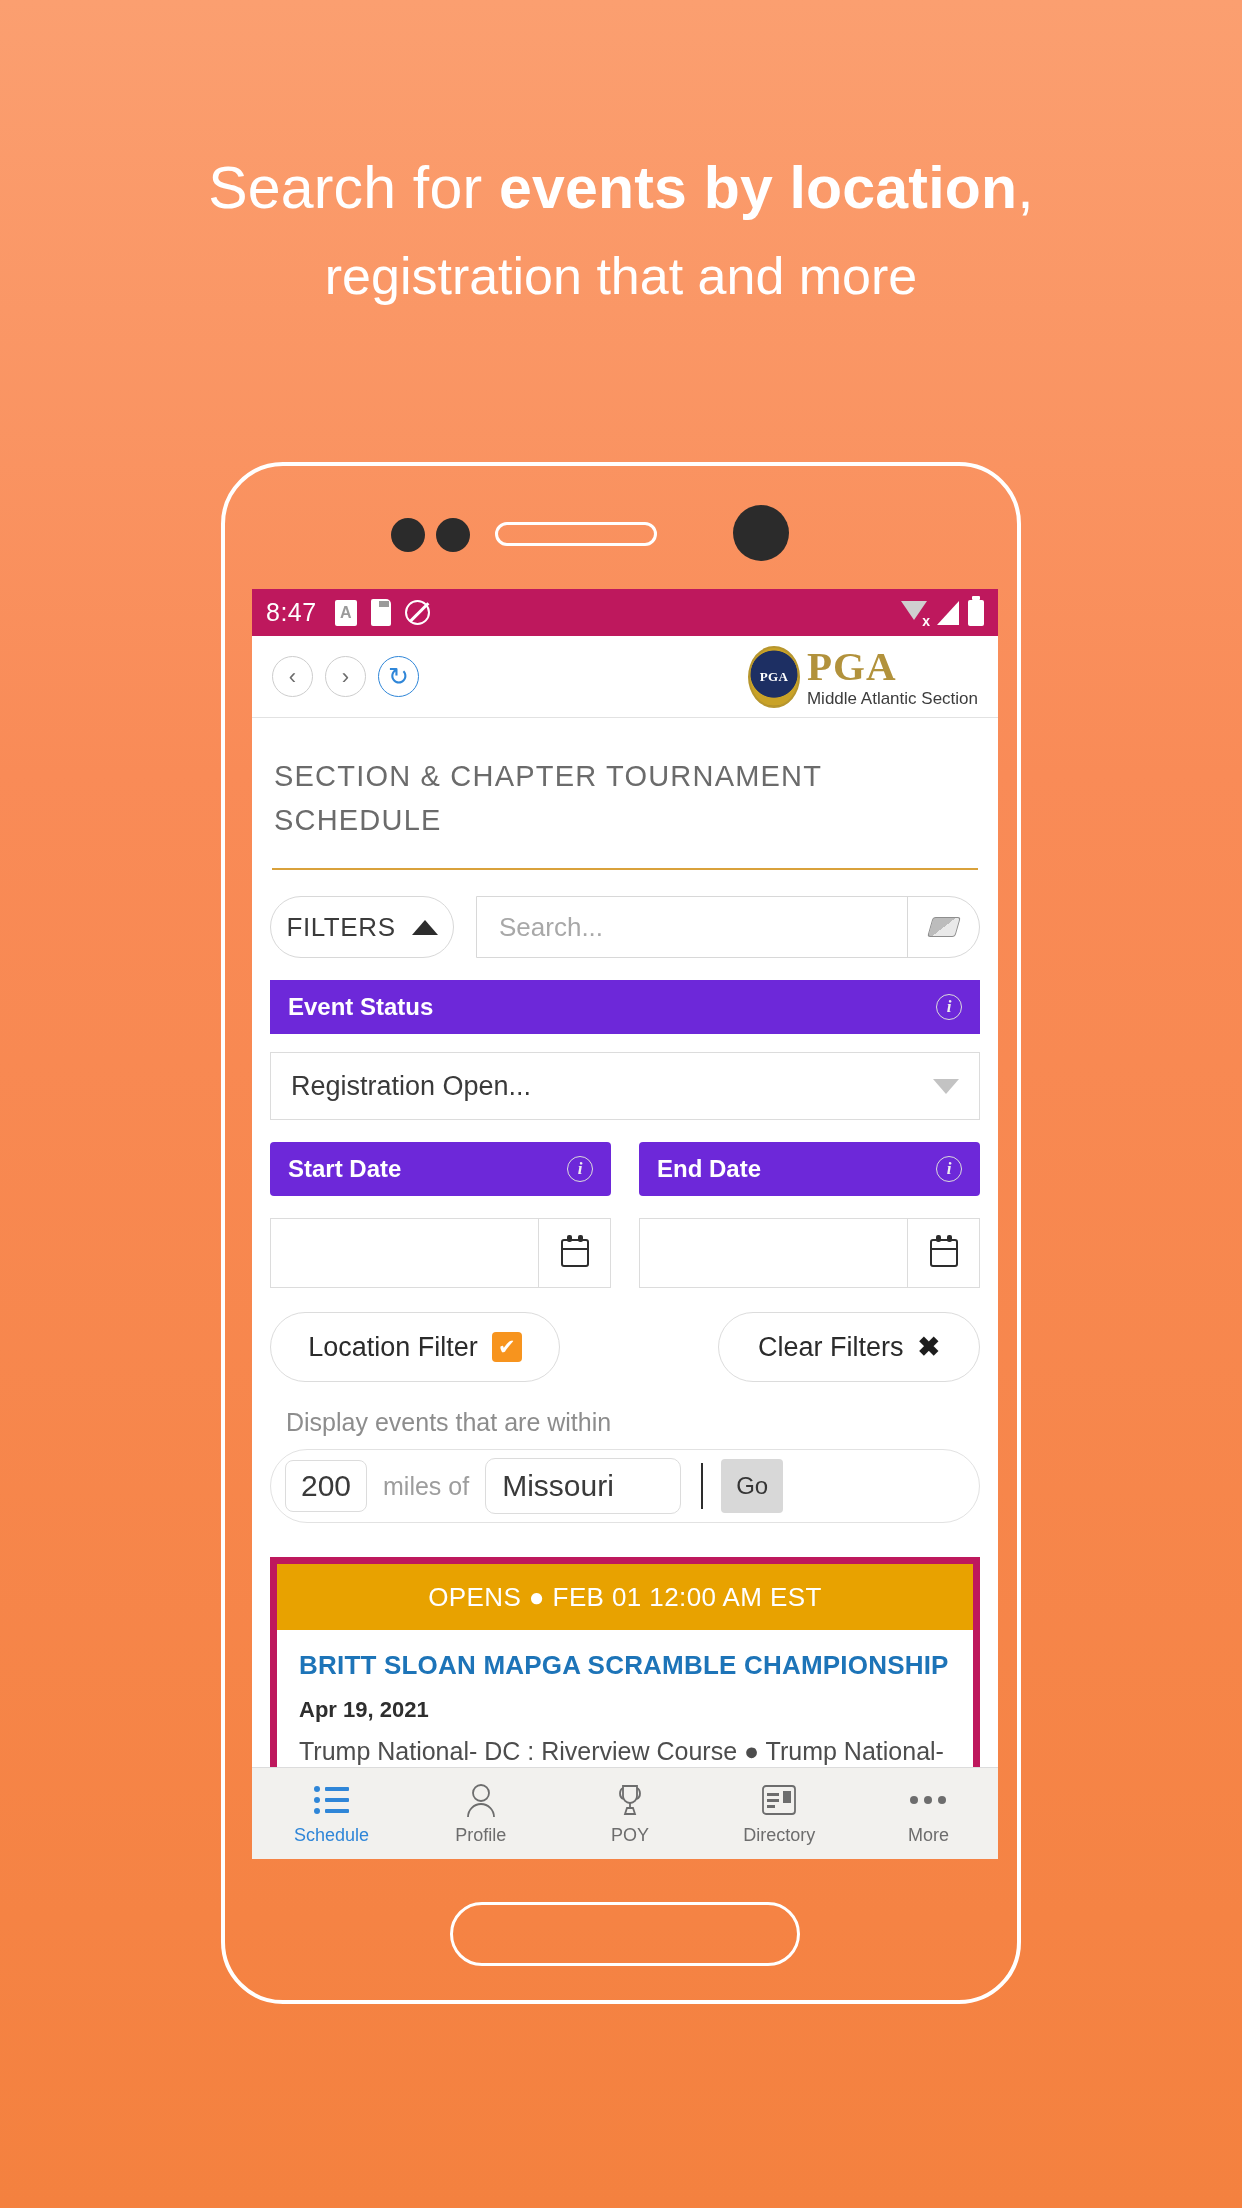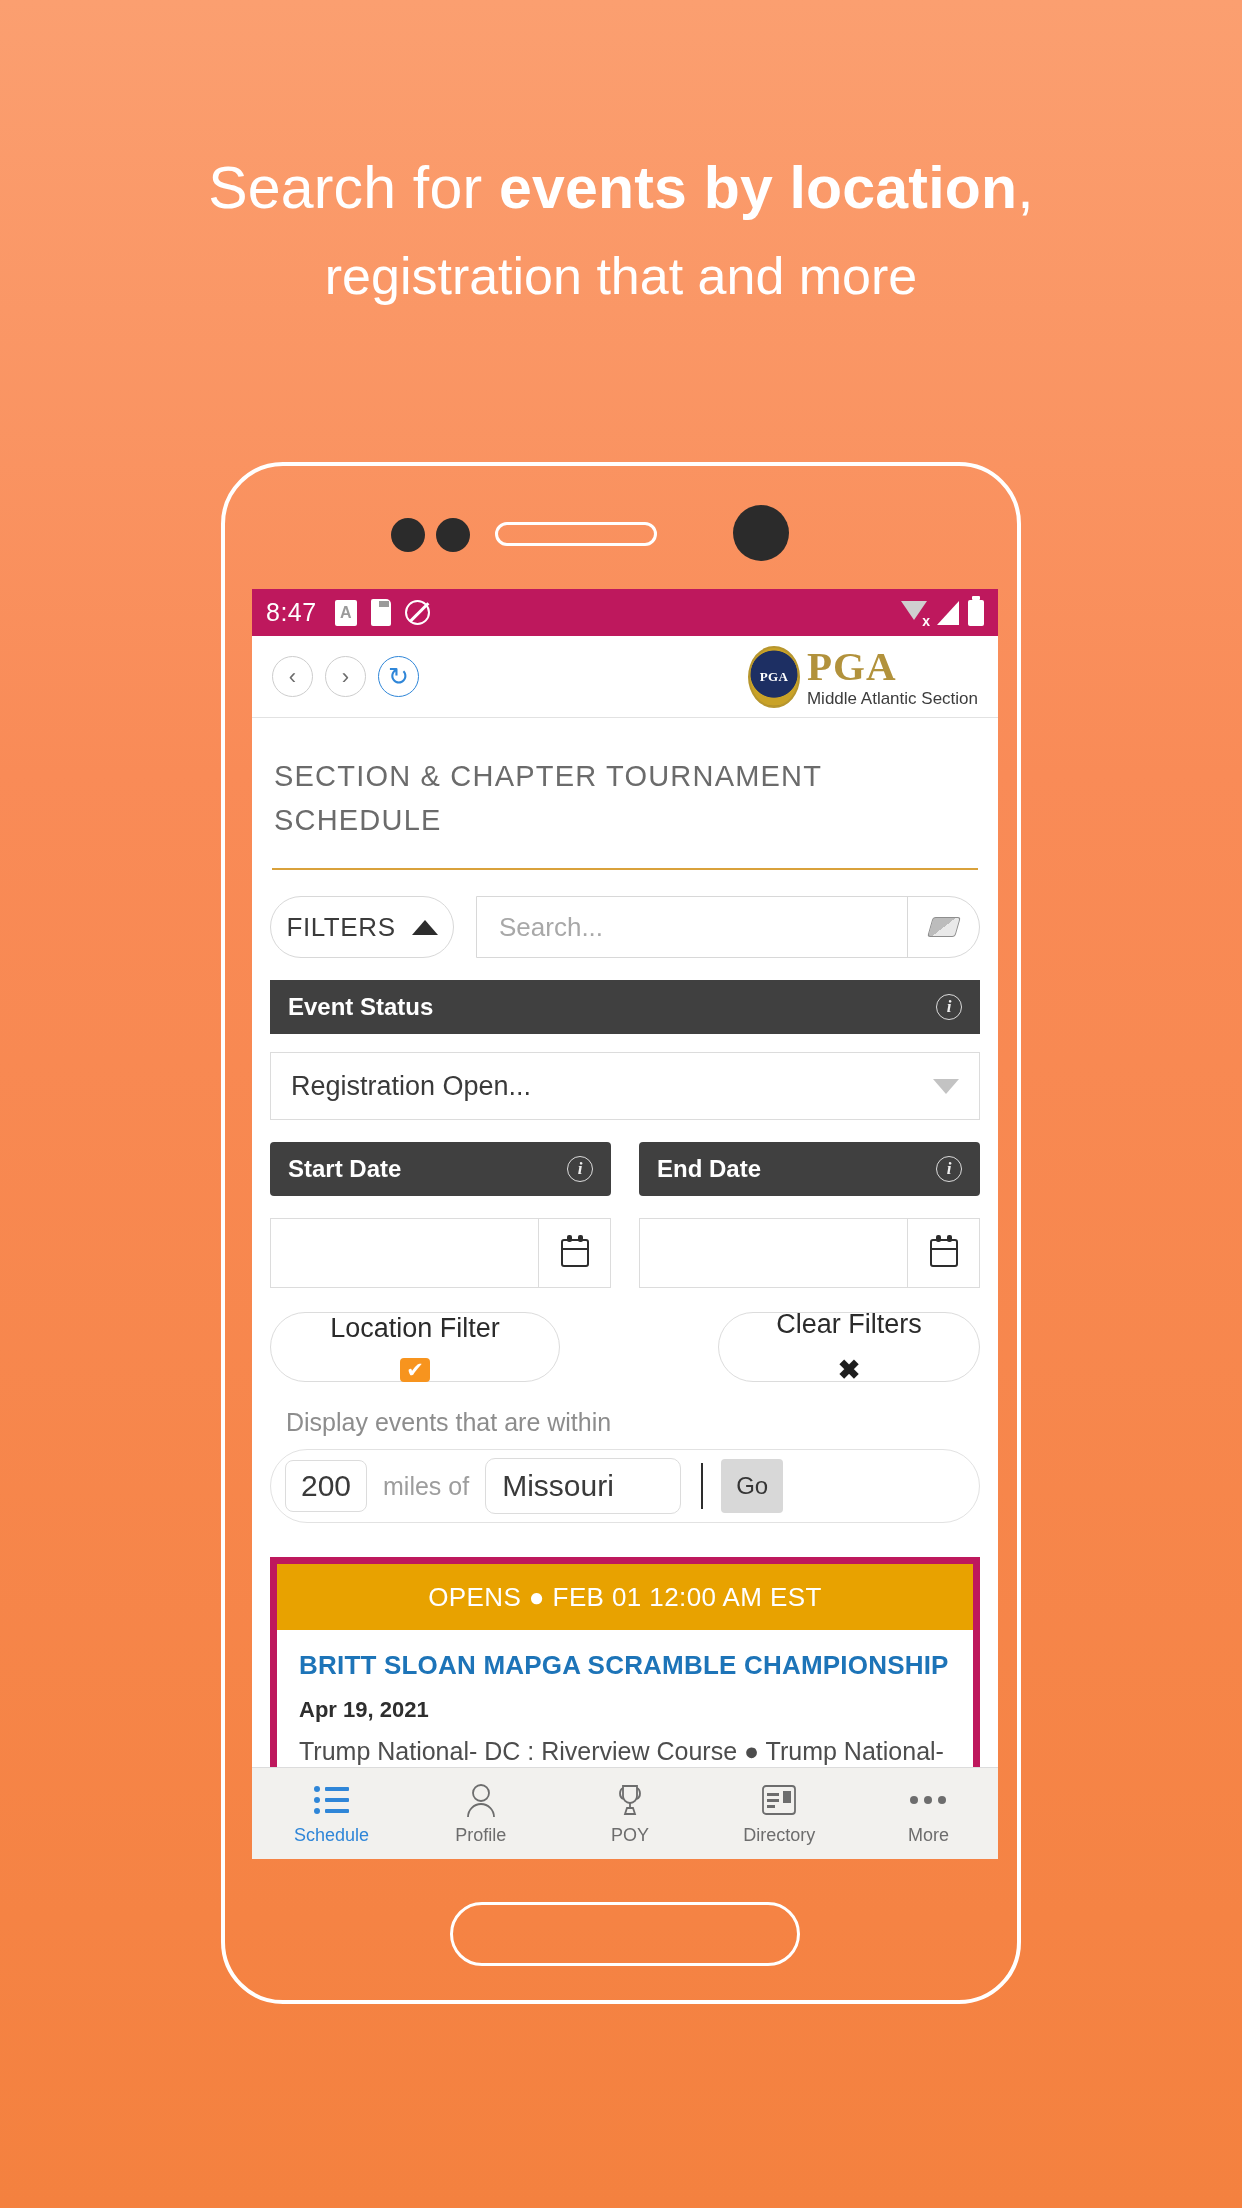--- a/index.html
+++ b/index.html
@@ -234,21 +234,21 @@
   }
   .eraser {
     width: 28px; height: 20px;
     background: linear-gradient(135deg, #bcbcbc 0 50%, #e9e9e9 50% 100%);
     border: 1.5px solid #8e8e8e; border-radius: 3px;
     transform: skewX(-16deg);
   }
 
   .sect-header {
     margin-top: 22px;
-    background: #404040;
+    background: #6d28d9;
     color: #ffffff;
     height: 54px;
     display: flex; align-items: center;
     padding: 0 18px;
     font-size: 24px; font-weight: bold;
   }
   .info-i {
     margin-left: auto;
     width: 26px; height: 26px; border-radius: 50%;
     border: 1.6px solid #dcdcdc; color: #efefef;
@@ -294,21 +294,21 @@
     width: 5px; height: 7px; background: #2d2d2d; border-radius: 2px;
   }
   .cal-ic::before { left: 4px; }
   .cal-ic::after { right: 4px; }
 
   .pill-row { display: flex; justify-content: space-between; margin-top: 24px; }
   .pill {
     height: 70px; border: 1.5px solid #dcdcdc; border-radius: 35px;
     display: flex; align-items: center; justify-content: center;
     gap: 14px; padding: 0 26px;
-    font-size: 27px; color: #2b2b2b; flex-direction: column;
+    font-size: 27px; color: #2b2b2b;
   }
   .pill.loc { width: 290px; }
   .pill.clear { width: 262px; }
   .chk-box {
     width: 30px; height: 30px; border-radius: 4px;
     background: #f7941e;
     color: #ffffff; font-size: 21px;
     display: flex; align-items: center; justify-content: center;
   }
   .x-mark { font-size: 27px; font-weight: bold; color: #1d1d1d; }

